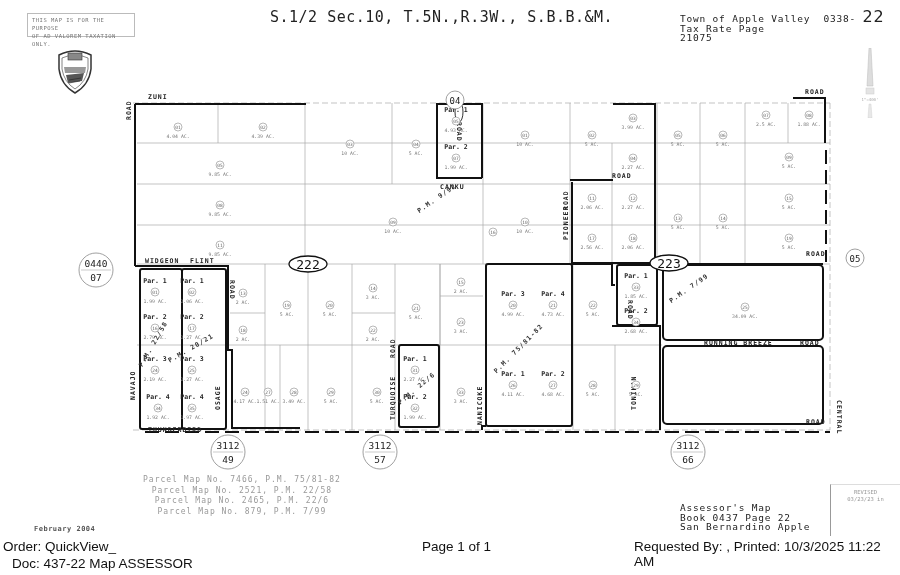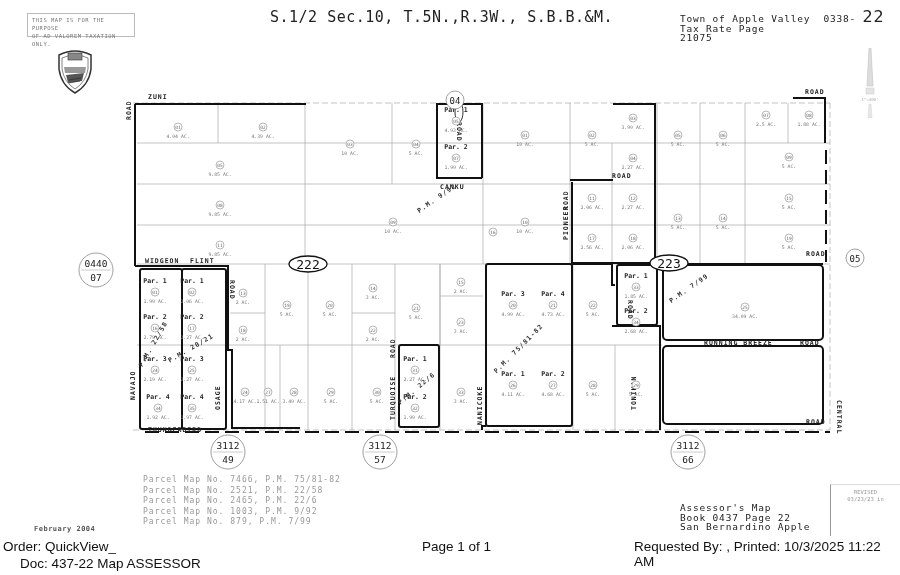--- a/index.html
+++ b/index.html
@@ -2,27 +2,27 @@
 <html><head>
 <meta charset="utf-8">
 <style>
   html, body { margin:0; padding:0; background:#ffffff; }
   body { width:900px; height:575px; position:relative; overflow:hidden; font-family:"DejaVu Sans Mono", monospace; color:#222; }
   .abs { position:absolute; }
   .disclaimer { left:27px; top:13px; width:108px; height:24px; border:1px solid #bbb; font-size:5.5px; line-height:8px; color:#777; padding:2px 4px; box-sizing:border-box; letter-spacing:0.5px; }
   .title { left:270px; top:8px; font-size:15px; letter-spacing:0.5px; color:#222; }
   .town { left:680px; top:12px; font-size:9.5px; line-height:9.5px; color:#222; letter-spacing:0.8px; }
   .town .pg { font-size:16px; font-family:"DejaVu Sans", sans-serif; font-weight:normal; }
-  .pmlist { left:143px; top:475px; font-size:8px; line-height:10.5px; color:#999; letter-spacing:1px; }
+  .pmlist { left:143px; top:475px; font-size:8px; line-height:10.5px; color:#999; letter-spacing:1px;text-align:center; }
   .maydate { left:34px; top:525px; font-size:7px; color:#555; font-weight:bold; letter-spacing:0.5px; }
   .assessor { left:680px; top:503px; font-size:9.5px; line-height:9.5px; color:#222; letter-spacing:0.8px; }
   .revised { left:830px; top:484px; width:70px; height:52px; border-left:1.5px solid #999; border-top:1px solid #ddd; font-size:5.5px; color:#999; text-align:center; padding-top:4px; box-sizing:border-box; line-height:7px; }
   .footer { font-family:"Liberation Sans", sans-serif; font-size:13.5px; color:#111; }
   .f-order { left:3px; top:539px; }
-  .f-doc { left:20px; top:556px; }
+  .f-doc { left:12px; top:556px; }
   .f-page { left:422px; top:539px; }
   .f-req { left:634px; top:539px; }
   svg text { font-family:"DejaVu Sans Mono", monospace; }
 </style>
 </head>
 <body>
 
 <div class="abs disclaimer">
   <div>THIS MAP IS FOR THE PURPOSE</div>
   <div>OF AD VALOREM TAXATION ONLY.</div>
@@ -544,21 +544,20 @@
         <circle cx="855" cy="258" r="9" fill="#fff" stroke="#888" stroke-width="0.8"></circle>
         <text x="855" y="261.5" font-size="9" fill="#222" text-anchor="middle">05</text>
       </g>
     </g>
 </svg>
 
 <div class="abs pmlist">
   <div>Parcel Map No. 7466, P.M. 75/81-82</div>
   <div>Parcel Map No. 2521, P.M. 22/58</div>
   <div>Parcel Map No. 2465, P.M. 22/6</div>
-  <div>Parcel Map No. 1003, P.M. 9/92</div>
   <div>Parcel Map No. 879, P.M. 7/99</div>
 </div>
 
 <div class="abs maydate">February 2004</div>
 
 <div class="abs assessor">
   <div>Assessor's Map</div>
   <div>Book 0437 Page 22</div>
   <div>San Bernardino Apple</div>
 </div>

